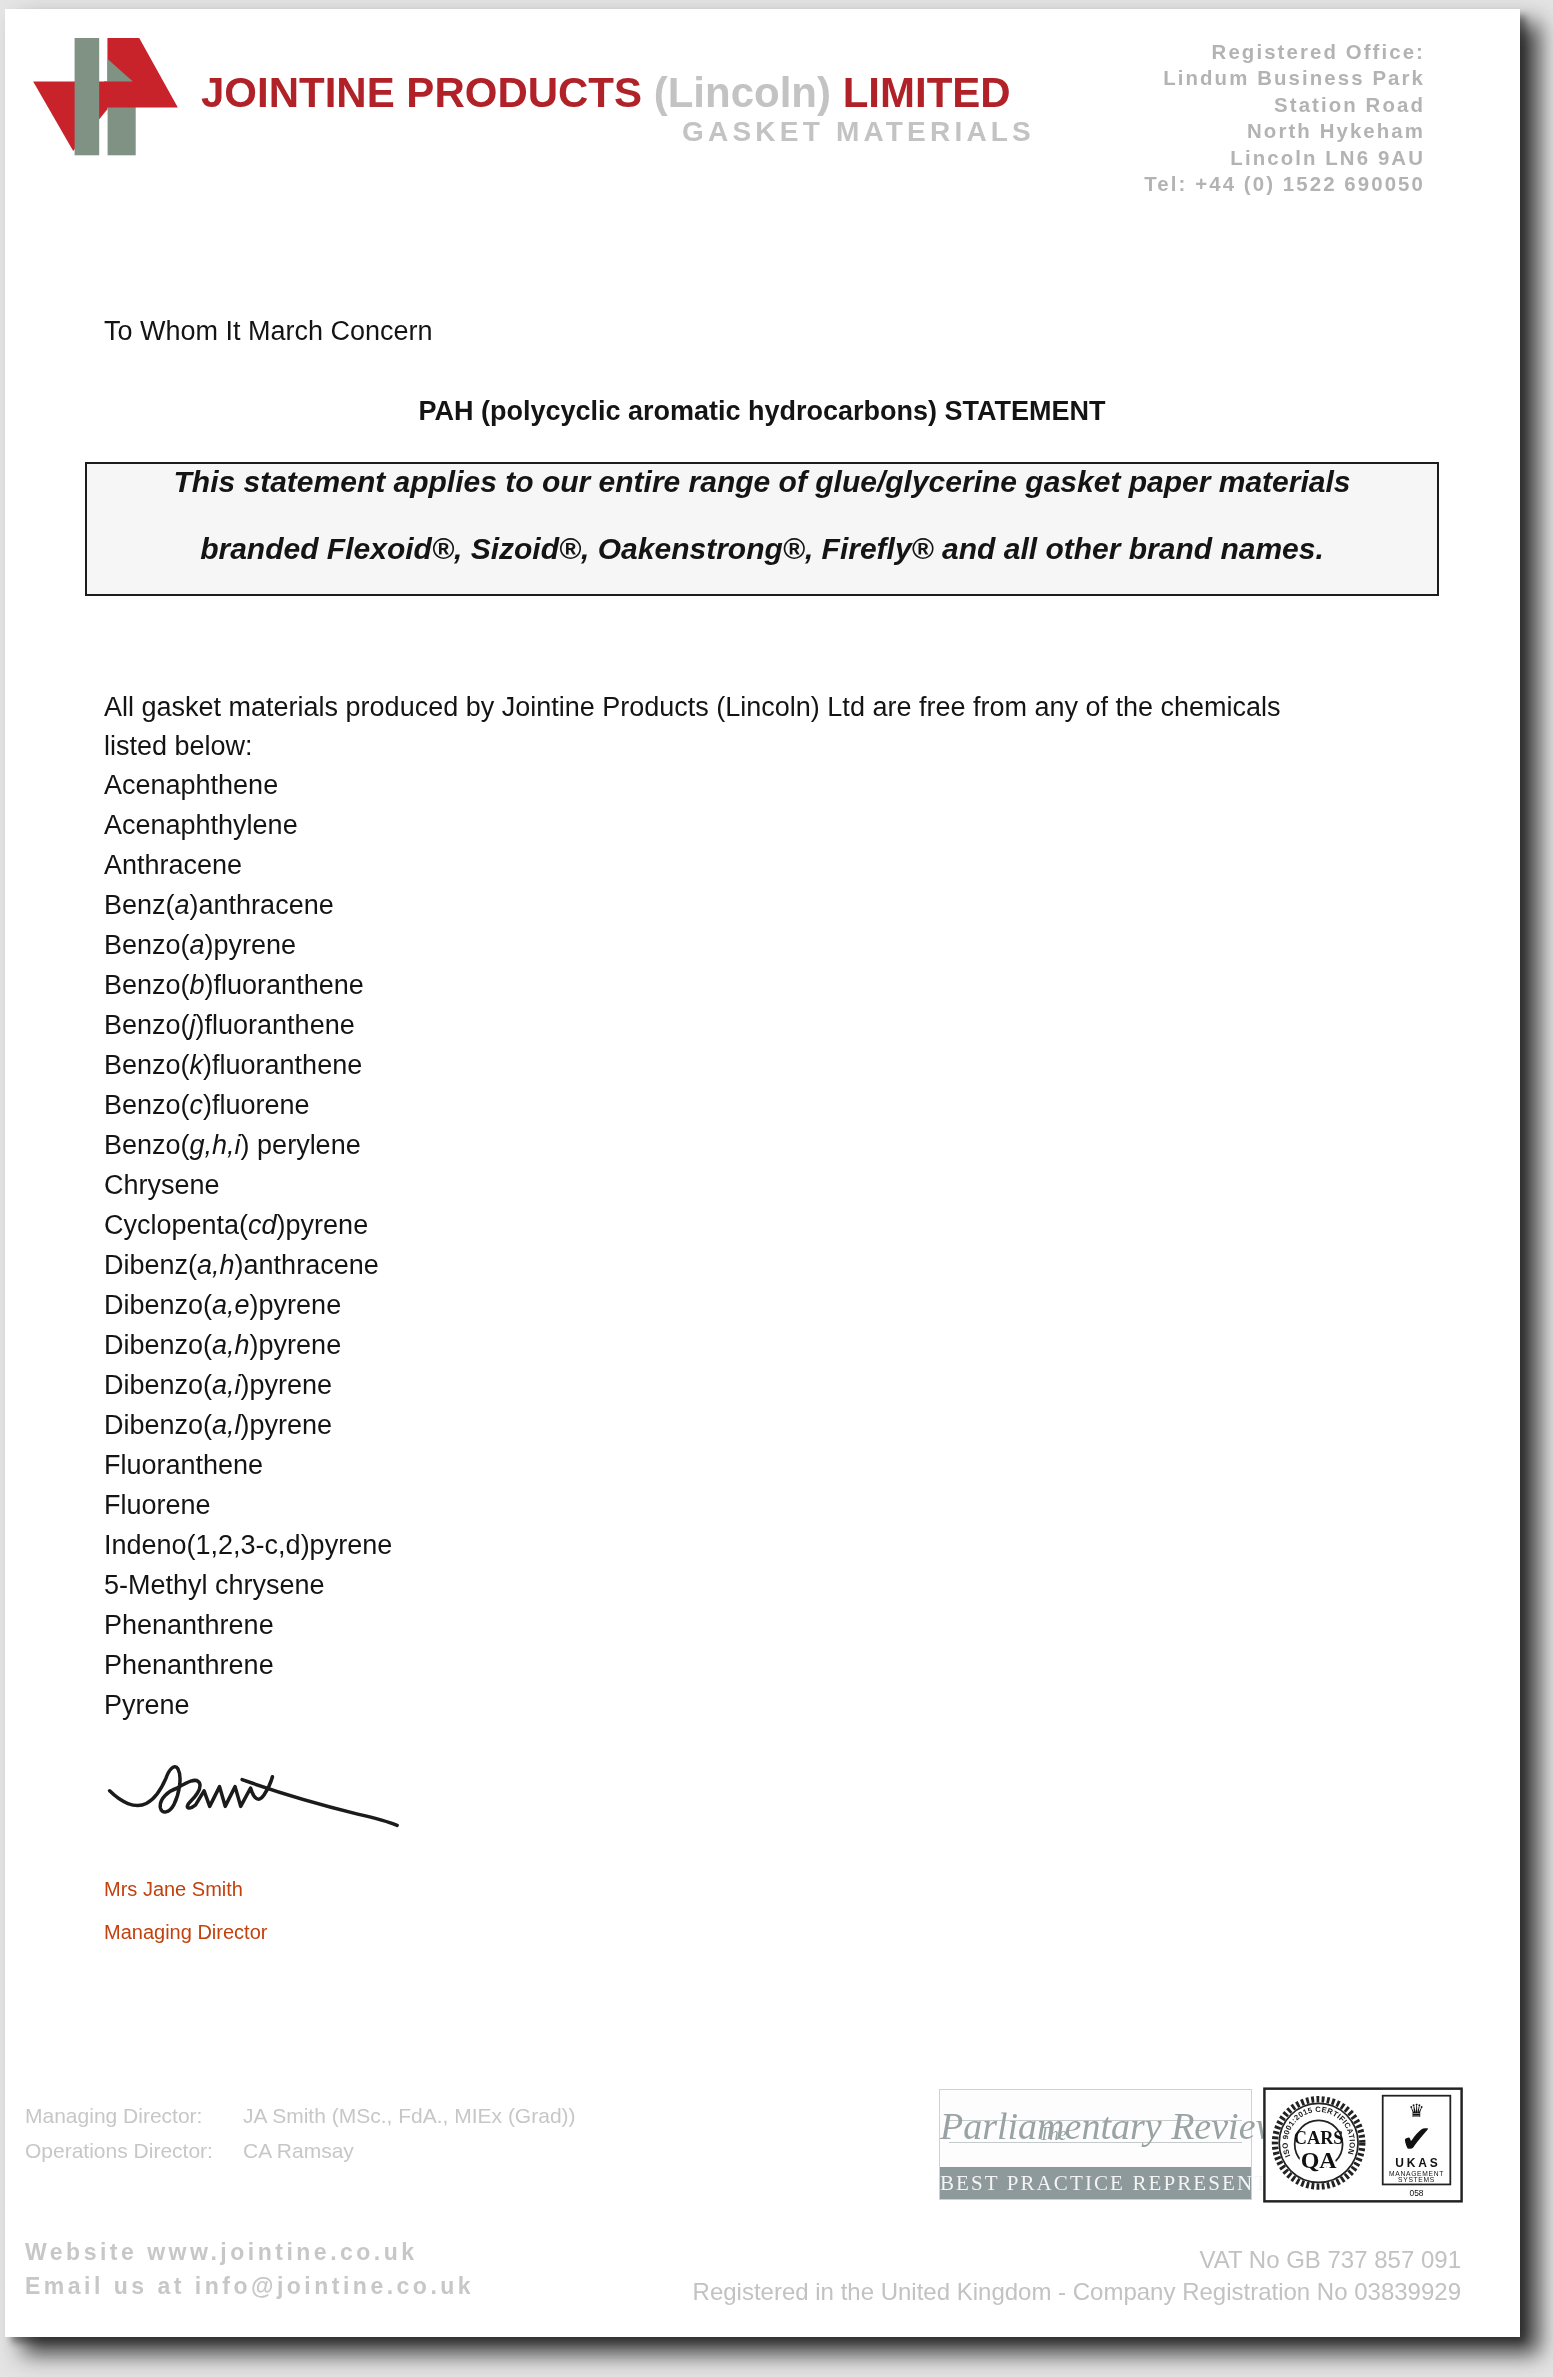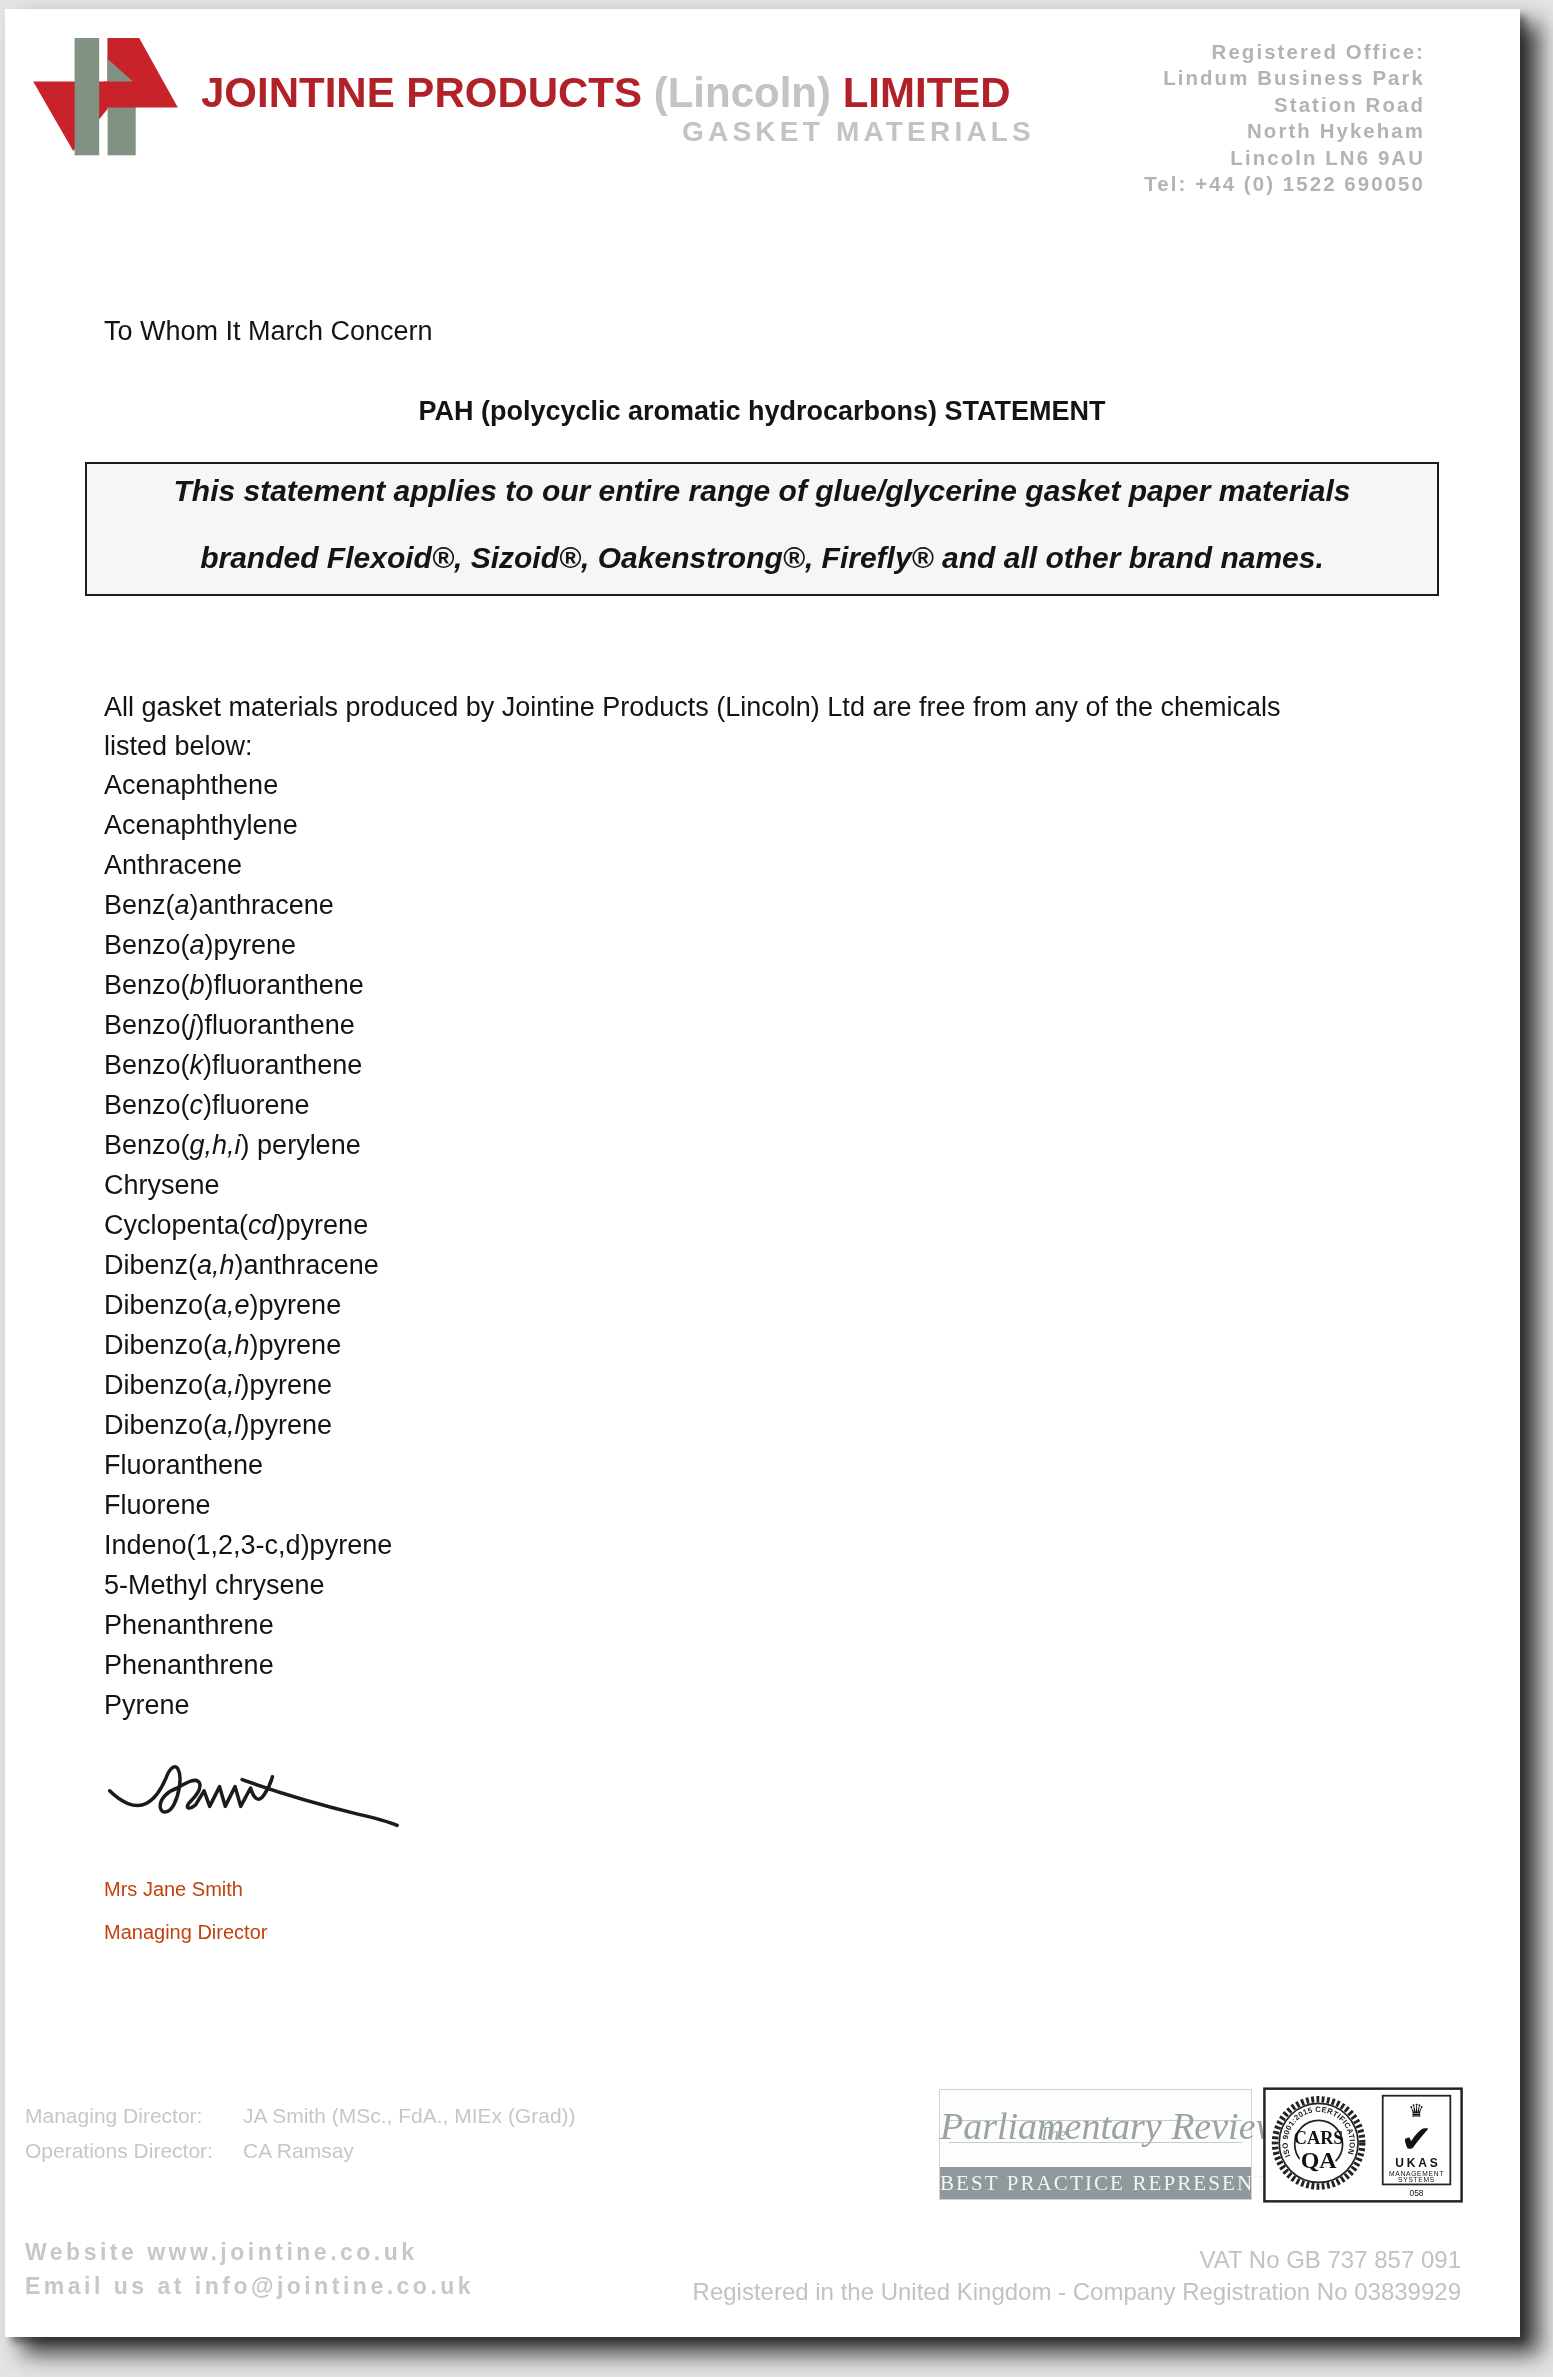--- a/index.html
+++ b/index.html
@@ -40,21 +40,21 @@
   .salutation{position:absolute;left:104px;top:316px;font-size:27px;color:#141414;}
   .pah-title{
     position:absolute;left:85px;top:396px;width:1354px;text-align:center;
     font-size:27px;font-weight:bold;color:#141414;
   }
   .statement-box{
     position:absolute;left:85px;top:462px;width:1350px;height:130px;
     border:2.1px solid #1c1c1c;background:#f6f6f6;
     text-align:center;color:#141414;
   }
-  .statement-box .line1{margin-top:10px;font-size:30px;font-weight:bold;font-style:italic;}
+  .statement-box .line1{margin-top:1px;font-size:30px;font-weight:bold;font-style:italic;}
   .statement-box .line2{margin-top:33px;font-size:30px;font-weight:bold;font-style:italic;}
   .intro{position:absolute;left:104px;top:688px;font-size:27px;color:#141414;line-height:39px;}
   .chem-list{position:absolute;left:104px;top:765px;font-size:27px;color:#141414;line-height:40px;}
   .chem-list i{font-style:italic;}
 
   .signature{position:absolute;left:104px;top:1754px;}
   .signatory{position:absolute;left:104px;top:1868px;font-size:20px;color:#c2410c;line-height:43px;}
 
   
   .directors{position:absolute;left:25px;top:2098px;font-size:21px;color:#c7c7c7;line-height:35px;white-space:nowrap;}

